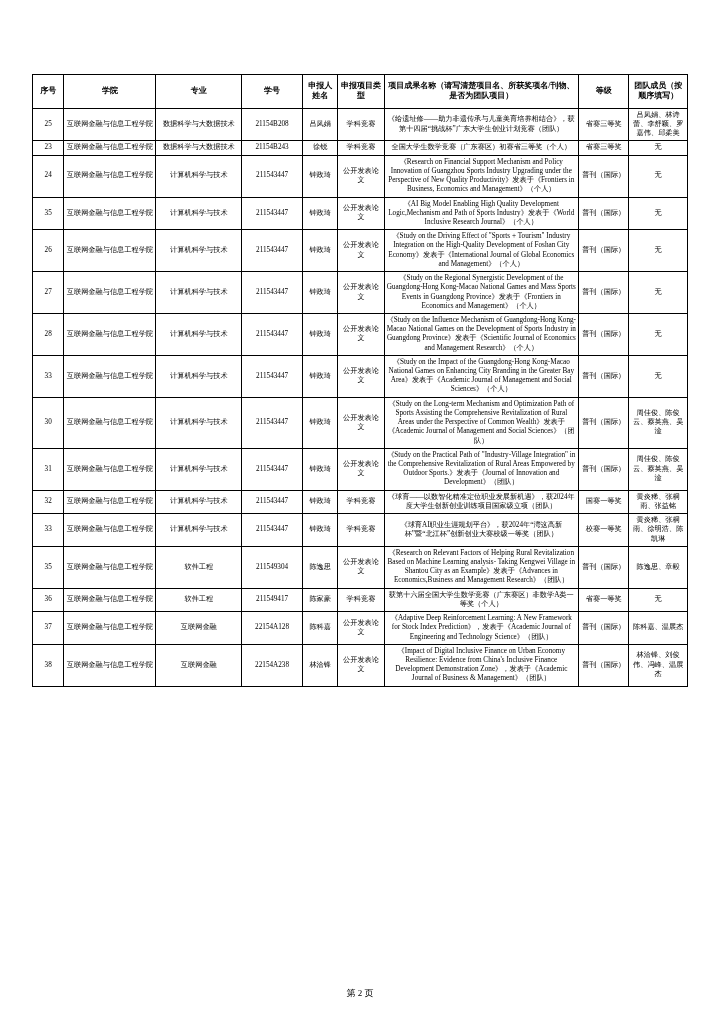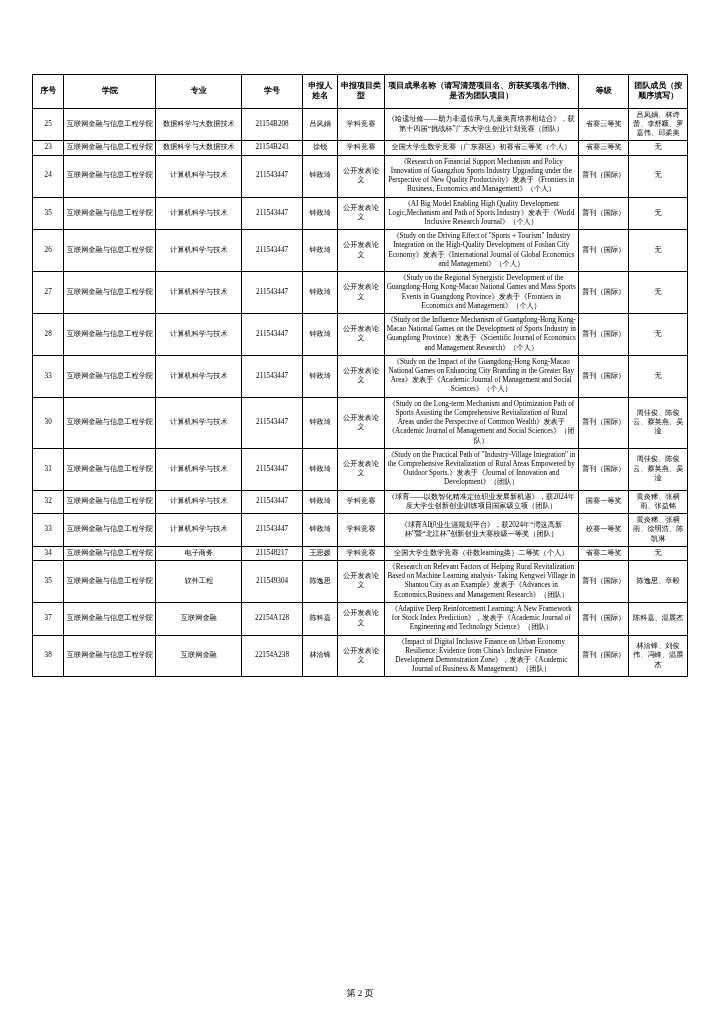--- a/index.html
+++ b/index.html
@@ -224,42 +224,42 @@
           <td>互联网金融与信息工程学院</td>
           <td>计算机科学与技术</td>
           <td>211543447</td>
           <td>钟政琦</td>
           <td>学科竞赛</td>
           <td class="title-cell">《球育AI职业生涯规划平台》，获2024年“湾这高新杯”暨“北江杯”创新创业大赛校级一等奖（团队）</td>
           <td>校赛一等奖</td>
           <td>黄炎稀、张桐雨、徐明浩、陈凯琳</td>
         </tr>
         <tr>
-          <td>34</td>
-          <td>互联网金融与信息工程学院</td>
-          <td>电子商务</td>
-          <td>211548217</td>
-          <td>王思媛</td>
-          <td>学科竞赛</td>
-          <td class="title-cell">全国大学生数学竞赛（非数learning类）二等奖（个人）</td>
-          <td>省赛二等奖</td>
-          <td>无</td>
-        </tr>
-        <tr>
           <td>35</td>
           <td>互联网金融与信息工程学院</td>
           <td>软件工程</td>
           <td>211549304</td>
           <td>陈逸思</td>
           <td>公开发表论文</td>
           <td class="title-cell">《Research on Relevant Factors of Helping Rural Revitalization Based on Machine Learning analysis- Taking Kengwei Village in Shantou City as an Example》发表于《Advances in Economics,Business and Management Research》（团队）</td>
           <td>普刊（国际）</td>
           <td>陈逸思、章毅</td>
         </tr>
         <tr>
+          <td>36</td>
+          <td>互联网金融与信息工程学院</td>
+          <td>软件工程</td>
+          <td>211549417</td>
+          <td>陈家豪</td>
+          <td>学科竞赛</td>
+          <td class="title-cell">获第十六届全国大学生数学竞赛（广东赛区）非数学A类一等奖（个人）</td>
+          <td>省赛一等奖</td>
+          <td>无</td>
+        </tr>
+        <tr>
           <td>37</td>
           <td>互联网金融与信息工程学院</td>
           <td>互联网金融</td>
           <td>22154A128</td>
           <td>陈科嘉</td>
           <td>公开发表论文</td>
           <td class="title-cell">《Adaptive Deep Reinforcement Learning: A New Framework for Stock Index Prediction》，发表于《Academic Journal of Engineering and Technology Science》（团队）</td>
           <td>普刊（国际）</td>
           <td>陈科嘉、温展杰</td>
         </tr>

